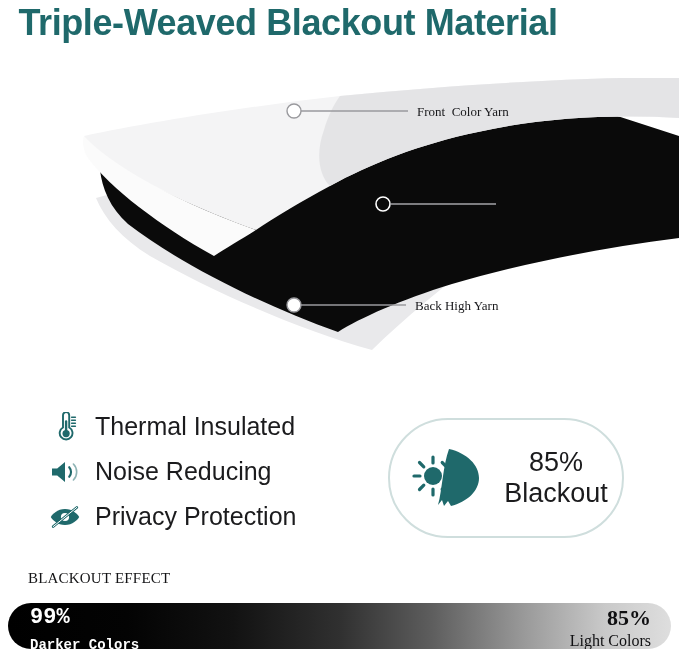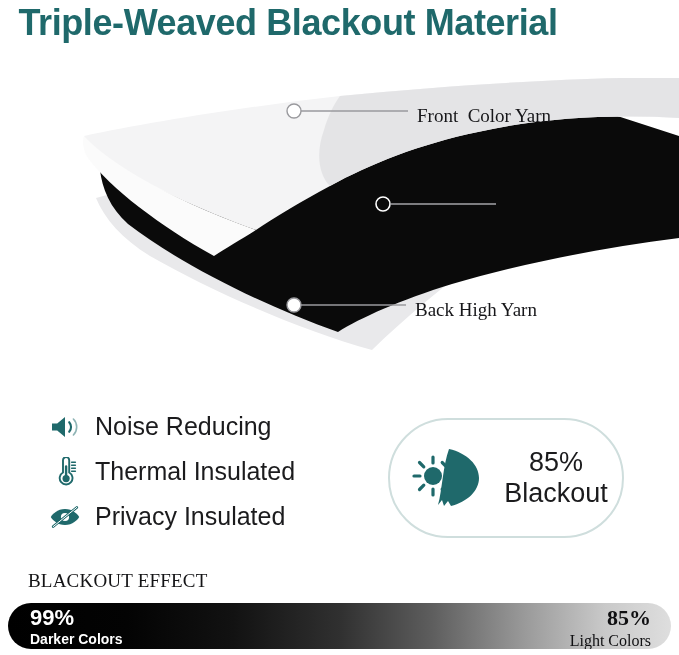--- a/index.html
+++ b/index.html
@@ -37,21 +37,21 @@
     left: 0;
     top: 78px;
     width: 679px;
     height: 275px;
   }
   .diagram svg { display: block; }
 
   .callout-label {
     position: absolute;
     font-family: "Liberation Serif", serif;
-    font-size: 19px;
+    font-size: 13px;
     color: #17171a;
     line-height: 1.22;
     white-space: pre;
   }
   .callout-front { left: 417px; top: 104px; }
   .callout-mid   { left: 505px; top: 180px; }
   .callout-back  { left: 415px; top: 298px; }
 
   
   .features {
@@ -113,21 +113,21 @@
   }
   .badge-text .pct { display: block; }
   .badge-text .word { display: block; text-align: center; }
 
   
   .effect-heading {
     position: absolute;
     left: 28px;
     top: 570px;
     font-family: "Liberation Serif", serif;
-    font-size: 19px;
+    font-size: 15px;
     color: #141416;
     letter-spacing: 0.2px;
     white-space: nowrap;
   }
   .gradient-bar {
     position: absolute;
     left: 8px;
     top: 603px;
     width: 663px;
     height: 46px;
@@ -140,27 +140,27 @@
         #5e5e5e 64%,
         #9a9a9a 78%,
         #c9c9c9 90%,
         #dedede 100%);
     overflow: hidden;
   }
   .bar-left {
     position: absolute;
     left: 22px;
     top: 4px;
-    font-family: Liberation Sans, sans-serif;
+    font-family: Liberation Mono, monospace;
     font-weight: bold;
     color: #ffffff;
     line-height: 1.0;
   }
   .bar-left .big { display: block; font-size: 22px; }
-  .bar-left .small { display: block; font-size: 14px; margin-top: 3px; }
+  .bar-left .small { display: block; font-size: 14px; margin-top: 9px; }
   .bar-right {
     position: absolute;
     right: 20px;
     top: 4px;
     text-align: right;
     font-family: "Liberation Serif", serif;
     color: #101012;
     line-height: 1.0;
   }
   .bar-right .big { display: block; font-size: 22px; font-weight: bold; }
@@ -222,56 +222,56 @@
 
   <div class="callout-label callout-mid">
   </div>
 
   <div class="callout-label callout-back">Back High Yarn</div>
 
   <div class="features">
 
     <div class="feature-row">
       <span class="feature-icon">
-        <svg width="30" height="26" viewBox="0 0 30 26" xmlns="http://www.w3.org/2000/svg">
-          <path d="M2 9.5h5.2L15 3v20l-7.8-6.5H2z" fill="#1f696b"></path>
-          <path d="M19.2 8.2a7.2 7.2 0 0 1 0 9.6" fill="none" stroke="#1f696b" stroke-width="2.1" stroke-linecap="round"></path>
-          <path d="M23.4 5.0a11.4 11.4 0 0 1 0 16" fill="none" stroke="#1f696b" stroke-width="1.6" stroke-linecap="round" opacity="0.5"></path>
-        </svg>
-      </span>
-      <span class="feature-label">Noise Reducing</span>
-    </div>
-
-    <div class="feature-row">
-      <span class="feature-icon">
         <svg width="26" height="30" viewBox="0 0 26 30" xmlns="http://www.w3.org/2000/svg">
           <path d="M11 3.2c0-1.7 1.4-3.1 3.1-3.1s3.1 1.4 3.1 3.1v12.3a6.4 6.4 0 1 1-6.2 0z" fill="none" stroke="#1f696b" stroke-width="1.9"></path>
           <path d="M14.1 9.5v9.1" stroke="#1f696b" stroke-width="2.4" stroke-linecap="round"></path>
           <circle cx="14.1" cy="21.6" r="3.6" fill="#1f696b"></circle>
           <g stroke="#1f696b" stroke-width="1.5" stroke-linecap="round">
             <line x1="19.6" y1="5.2" x2="23.4" y2="5.2"></line>
             <line x1="19.6" y1="8.2" x2="23.4" y2="8.2"></line>
             <line x1="19.6" y1="11.2" x2="23.4" y2="11.2"></line>
             <line x1="19.6" y1="14.2" x2="23.4" y2="14.2"></line>
           </g>
         </svg>
       </span>
       <span class="feature-label">Thermal Insulated</span>
     </div>
 
     <div class="feature-row">
       <span class="feature-icon">
+        <svg width="30" height="26" viewBox="0 0 30 26" xmlns="http://www.w3.org/2000/svg">
+          <path d="M2 9.5h5.2L15 3v20l-7.8-6.5H2z" fill="#1f696b"></path>
+          <path d="M19.2 8.2a7.2 7.2 0 0 1 0 9.6" fill="none" stroke="#1f696b" stroke-width="2.1" stroke-linecap="round"></path>
+          <path d="M23.4 5.0a11.4 11.4 0 0 1 0 16" fill="none" stroke="#1f696b" stroke-width="1.6" stroke-linecap="round" opacity="0.5"></path>
+        </svg>
+      </span>
+      <span class="feature-label">Noise Reducing</span>
+    </div>
+
+    <div class="feature-row">
+      <span class="feature-icon">
         <svg width="32" height="24" viewBox="0 0 32 24" xmlns="http://www.w3.org/2000/svg">
           <path d="M16 4C8.5 4 3.4 9.2 1.8 12c1.6 2.8 6.7 8 14.2 8s12.6-5.2 14.2-8C28.6 9.2 23.5 4 16 4z" fill="#1f696b"></path>
           <circle cx="16" cy="12" r="4.1" fill="#ffffff"></circle>
           <line x1="4.2" y1="21.6" x2="27.8" y2="2.4" stroke="#1f696b" stroke-width="2.6" stroke-linecap="round"></line>
           <line x1="4.2" y1="21.6" x2="27.8" y2="2.4" stroke="#ffffff" stroke-width="1.0" stroke-linecap="round"></line>
         </svg>
       </span>
-      <span class="feature-label">Privacy Insulated</span>
+      <span class="feature-label">Privacy Protection</span>
     </div>
 
   </div>
 
   <div class="badge">
     <span class="badge-icon">
       <svg width="74" height="70" viewBox="0 0 74 70" xmlns="http://www.w3.org/2000/svg">
 
         <circle cx="22" cy="33" r="9" fill="#1f696b"></circle>
 

